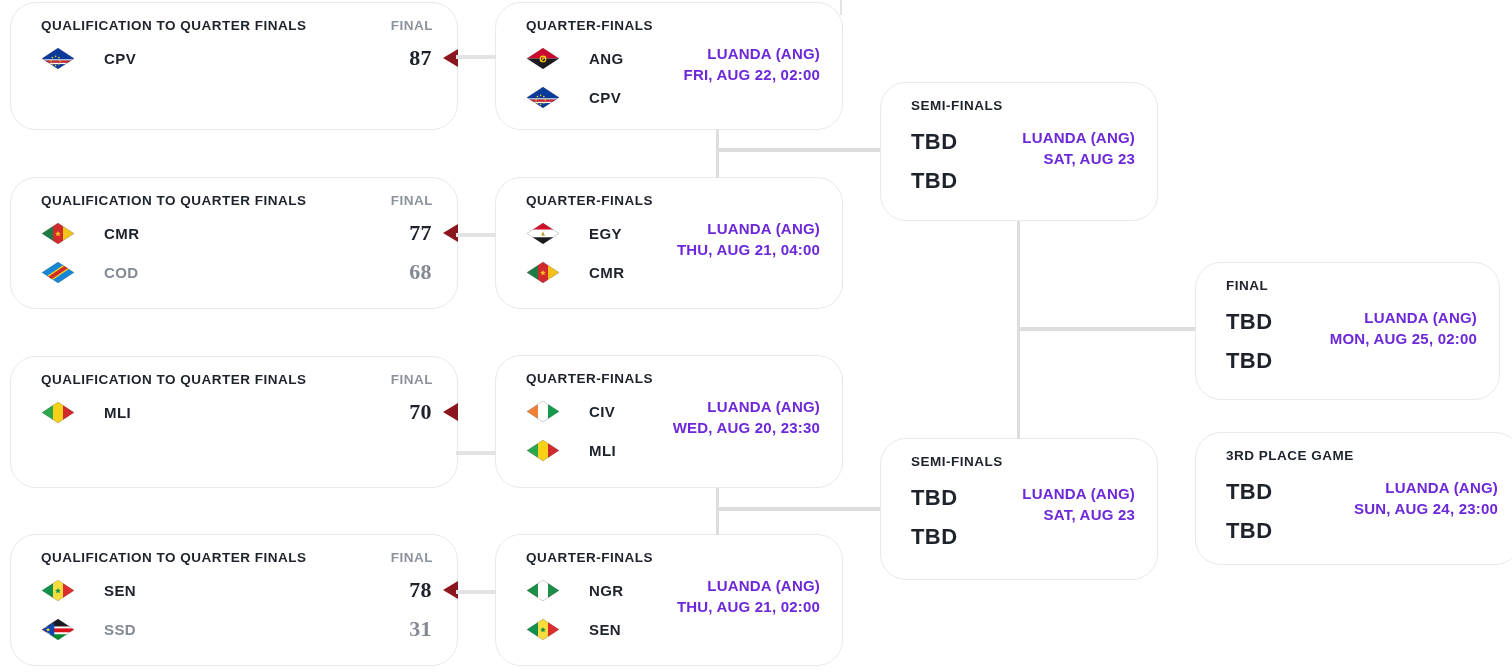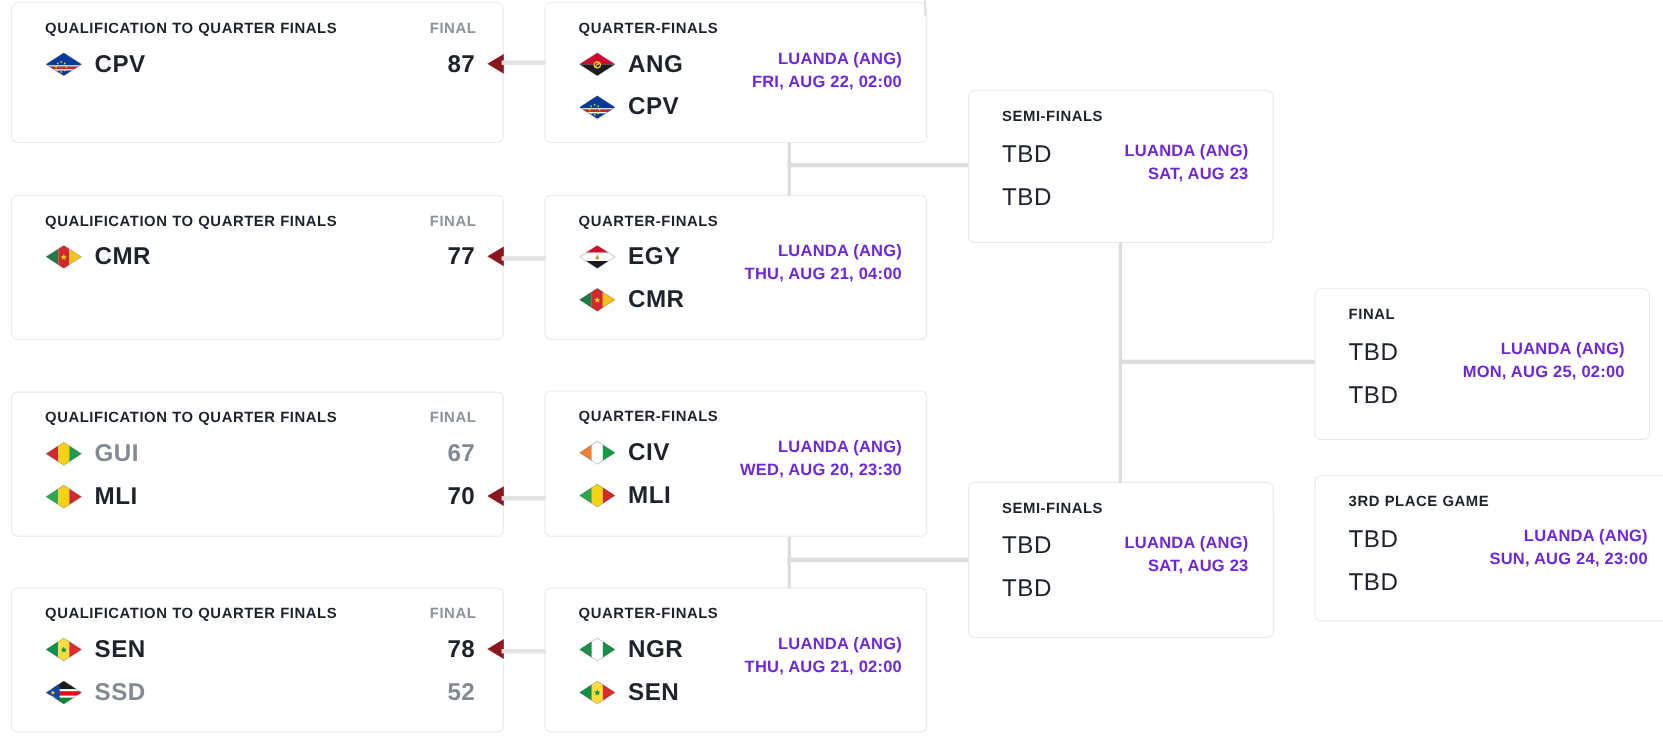--- a/index.html
+++ b/index.html
@@ -4,58 +4,58 @@
 <style>
   html,body{margin:0;padding:0;}
   body{
     width:1512px;height:672px;position:relative;overflow:hidden;
     background:#ffffff;
     font-family:"Liberation Sans","DejaVu Sans",sans-serif;
     -webkit-font-smoothing:antialiased;
   }
   .card{
     position:absolute;background:#fff;
-    border:1.5px solid #e8e9eb;border-radius:6px;
+    border:1.5px solid #e8e9eb;border-radius:26px;
     box-sizing:border-box;
   }
   .card-head{
     display:flex;justify-content:space-between;align-items:flex-start;
     padding:15px 24px 0 30px;
   }
   .card-title{
     font-size:13.5px;font-weight:700;letter-spacing:.5px;
     color:#1d222b;white-space:nowrap;
   }
   .card-status{
     font-size:13.5px;font-weight:700;letter-spacing:.5px;
     color:#8d939c;white-space:nowrap;
   }
   .rows{position:relative;padding:1px 0 0 30px;}
   .team-row{
     display:flex;align-items:center;height:30px;margin-top:9px;position:relative;
   }
   .flag{width:34px;height:23px;flex:0 0 auto;display:block;}
   .code{
-    font-size:22px;font-weight:800;letter-spacing:.4px;
-    color:#1d222b;margin-left:11px;white-space:nowrap;
+    font-size:15px;font-weight:800;letter-spacing:.4px;
+    color:#1d222b;margin-left:29px;white-space:nowrap;
   }
   .score{
     margin-left:auto;margin-right:25px;
-    font-size:22px;font-weight:800;letter-spacing:.4px;color:#1d222b;
+    font-size:22px;font-weight:800;letter-spacing:.4px;color:#1d222b;font-family:Liberation Serif, serif;
   }
   .loser .code,.loser .score{color:#848a93;}
   .win-arrow{
     position:absolute;right:-1px;top:50%;transform:translateY(-50%);
     width:0;height:0;
     border-top:9px solid transparent;border-bottom:9px solid transparent;
     border-right:15px solid #8c161d;
   }
   .tbd-row{
-    display:flex;align-items:flex-start;height:30px;margin-top:9px;
-    font-size:22px;font-weight:400;letter-spacing:.4px;color:#1d222b;
+    display:flex;align-items:center;height:30px;margin-top:9px;
+    font-size:22px;font-weight:700;letter-spacing:.4px;color:#1d222b;
   }
   .venue{
     position:absolute;right:22px;top:10px;text-align:right;
     font-size:15px;font-weight:700;letter-spacing:.2px;
     color:#6d28d9;line-height:21px;white-space:nowrap;
   }
   .connector{position:absolute;background:#dcdddf;}
   .connector.light{background:#e2e3e5;}
 </style>
 </head>
@@ -229,36 +229,36 @@
     </div>
     <div class="rows">
       <div class="team-row winner">
         <svg class="flag" viewBox="0 0 36 24">
             <use href="#flag-cmr"></use>
           </svg>
         <span class="code">CMR</span>
         <span class="score">77</span>
         <span class="win-arrow"></span>
       </div>
+      <div class="team-row loser">
+        <svg class="flag" viewBox="0 0 36 24">
+            <use href="#flag-cod"></use>
+          </svg>
+        <span class="code">COD</span>
+        <span class="score">68</span>
+      </div>
     </div>
   </div>
 
   <div class="card" style="left:10px;top:356px;width:448px;height:132px">
     <div class="card-head">
       <span class="card-title">QUALIFICATION TO QUARTER FINALS</span>
       <span class="card-status">FINAL</span>
     </div>
     <div class="rows">
-      <div class="team-row loser">
-        <svg class="flag" viewBox="0 0 36 24">
-            <use href="#flag-gui"></use>
-          </svg>
-        <span class="code">GUI</span>
-        <span class="score">67</span>
-      </div>
       <div class="team-row winner">
         <svg class="flag" viewBox="0 0 36 24">
             <use href="#flag-mli"></use>
           </svg>
         <span class="code">MLI</span>
         <span class="score">70</span>
         <span class="win-arrow"></span>
       </div>
     </div>
   </div>
@@ -275,21 +275,21 @@
           </svg>
         <span class="code">SEN</span>
         <span class="score">78</span>
         <span class="win-arrow"></span>
       </div>
       <div class="team-row loser">
         <svg class="flag" viewBox="0 0 36 24">
             <use href="#flag-ssd"></use>
           </svg>
         <span class="code">SSD</span>
-        <span class="score">52</span>
+        <span class="score">31</span>
       </div>
     </div>
   </div>
 
   <div class="card" style="left:495px;top:2px;width:348px;height:128px">
     <div class="card-head">
       <span class="card-title">QUARTER-FINALS</span>
     </div>
     <div class="rows">
       <div class="team-row">

